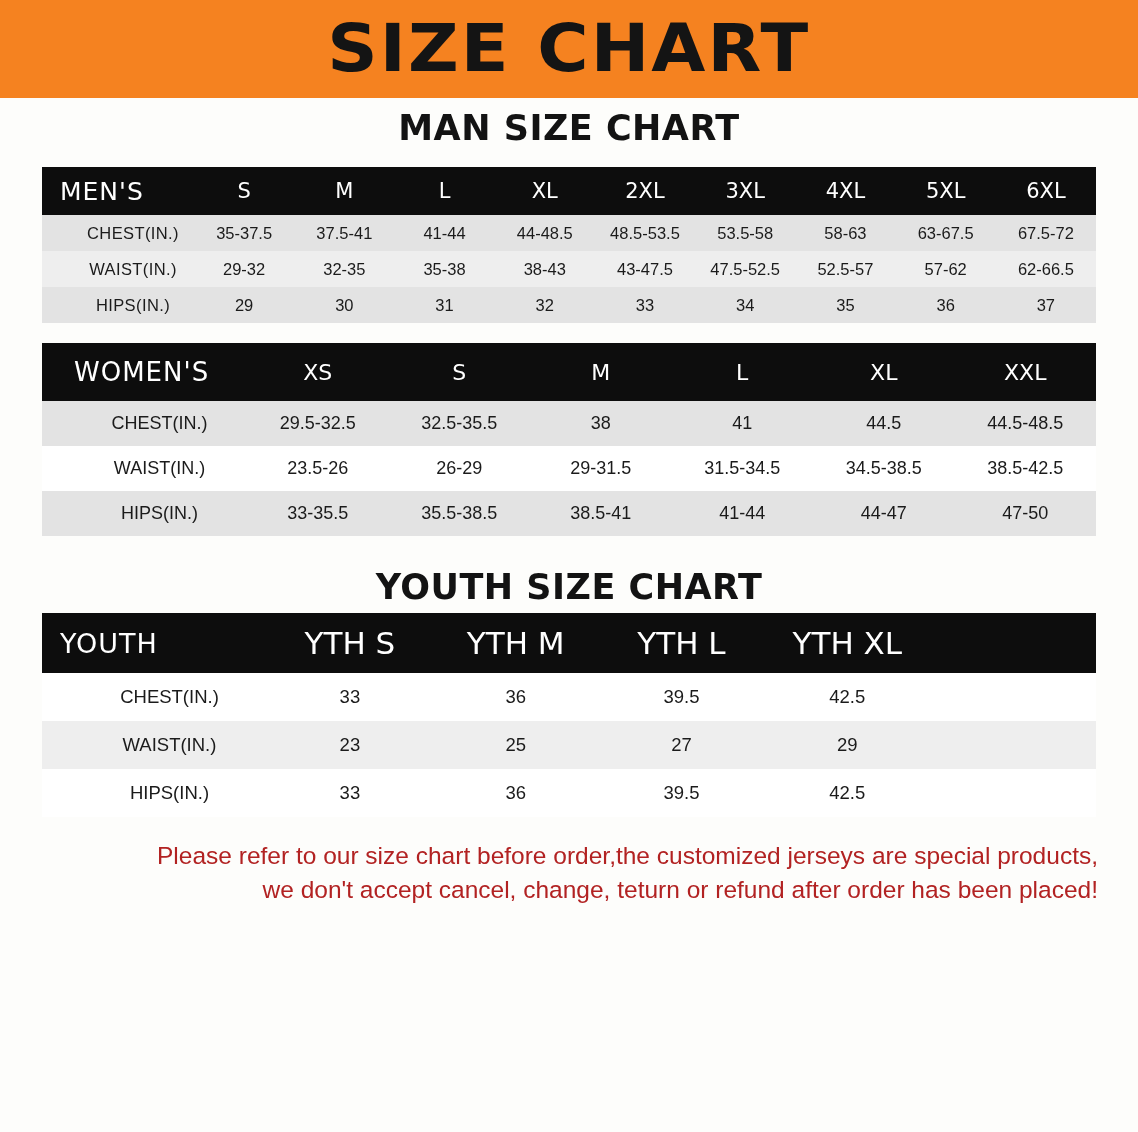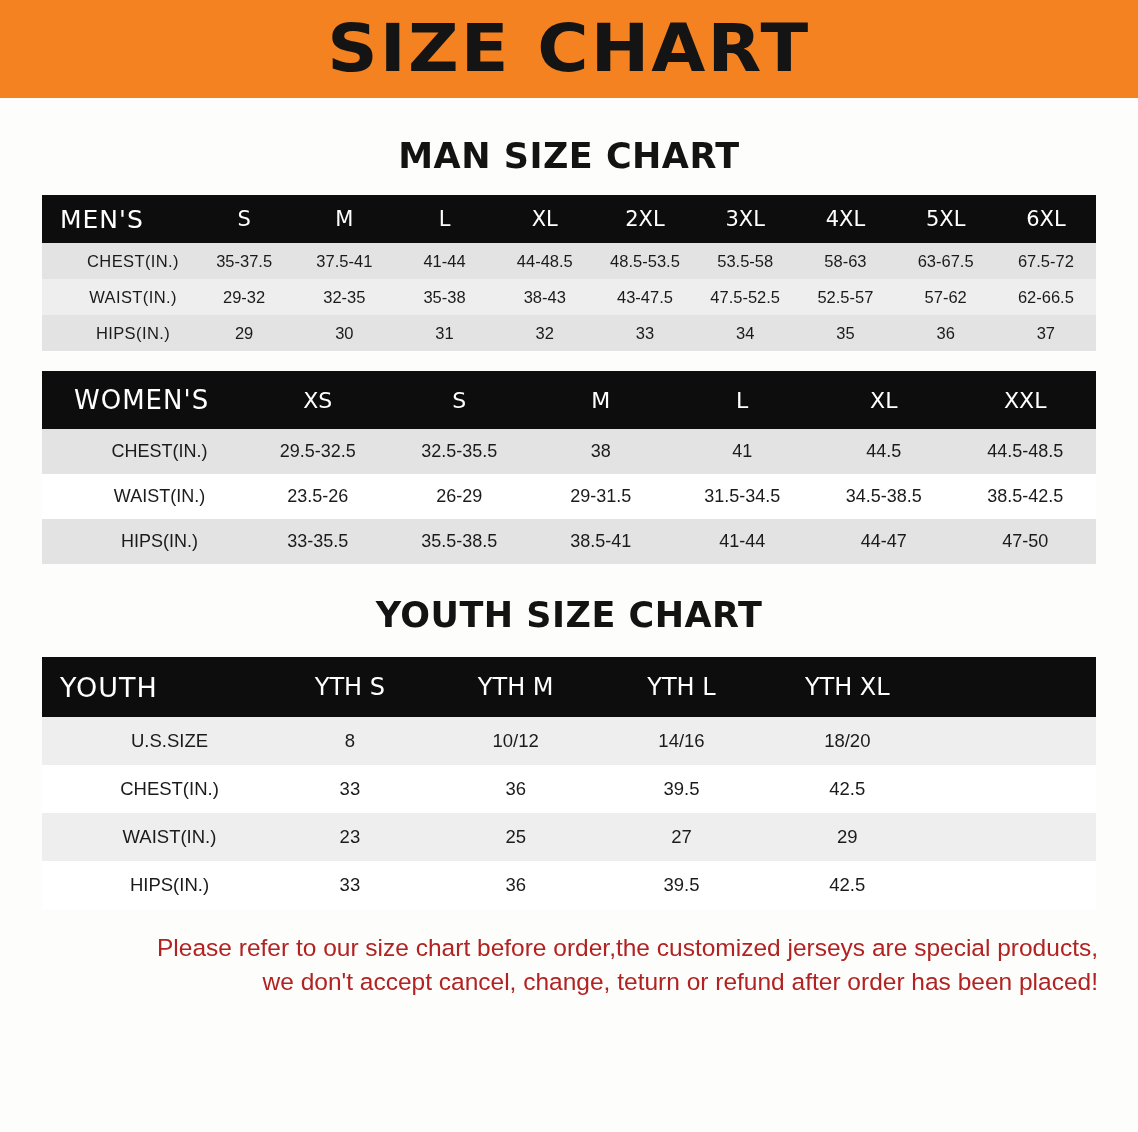--- a/index.html
+++ b/index.html
@@ -43,21 +43,21 @@
 
   
   .section-title {
     text-align: center;
     font-family: "DejaVu Sans", sans-serif;
     font-weight: bold;
     font-size: 35px;
     color: #131313;
     letter-spacing: 0.5px;
   }
-  .t-man { margin-top: 38px; }
+  .t-man { margin-top: 10px; }
   .t-women { margin-top: 31px; }
   .t-youth { margin-top: 31px; }
 
   
   .tbl-wrap {
     margin: 0 42px;
   }
   table {
     width: 100%;
     border-collapse: collapse;
@@ -99,28 +99,28 @@
   #men-table col.c0 { width: 152px; }
 
   
   #women-table { margin-top: 18px; }
   #women-table thead th { height: 56px; font-size: 22px; }
   #women-table thead th.rowhead { font-size: 26px; padding-left: 32px; }
   #women-table tbody td { height: 43px; font-size: 18px; }
   #women-table col.c0 { width: 205px; }
 
   
-  #youth-table thead th { height: 58px; font-size: 24px; }
+  #youth-table thead th { height: 58px; font-size: 31px; }
   #youth-table thead th.rowhead { font-size: 27px; }
   #youth-table tbody td { height: 46px; font-size: 18.5px; }
   #youth-table col.c0 { width: 225px; }
 
   .men-wrap { margin-top: 19px; }
   .women-wrap { margin-top: 20px; }
-  .youth-wrap { margin-top: 22px; }
+  .youth-wrap { margin-top: 6px; }
 
   
   .note {
     margin: 22px 40px 0 40px;
     color: #b22222;
     font-family: "Liberation Sans", sans-serif;
     font-size: 24.5px;
     line-height: 1.38;
     text-align: right;
   }
@@ -276,28 +276,20 @@
         <tr>
           <th class="rowhead">YOUTH</th>
           <th>YTH S</th>
           <th>YTH M</th>
           <th>YTH L</th>
           <th>YTH XL</th>
           <th></th>
         </tr>
       </thead>
       <tbody>
-        <tr class="zebra-b">
-          <td class="rowlabel">U.S.SIZE</td>
-          <td>8</td>
-          <td>10/12</td>
-          <td>14/16</td>
-          <td>18/20</td>
-          <td></td>
-        </tr>
         <tr class="zebra-w">
           <td class="rowlabel">CHEST(IN.)</td>
           <td>33</td>
           <td>36</td>
           <td>39.5</td>
           <td>42.5</td>
           <td></td>
         </tr>
         <tr class="zebra-b">
           <td class="rowlabel">WAIST(IN.)</td>

